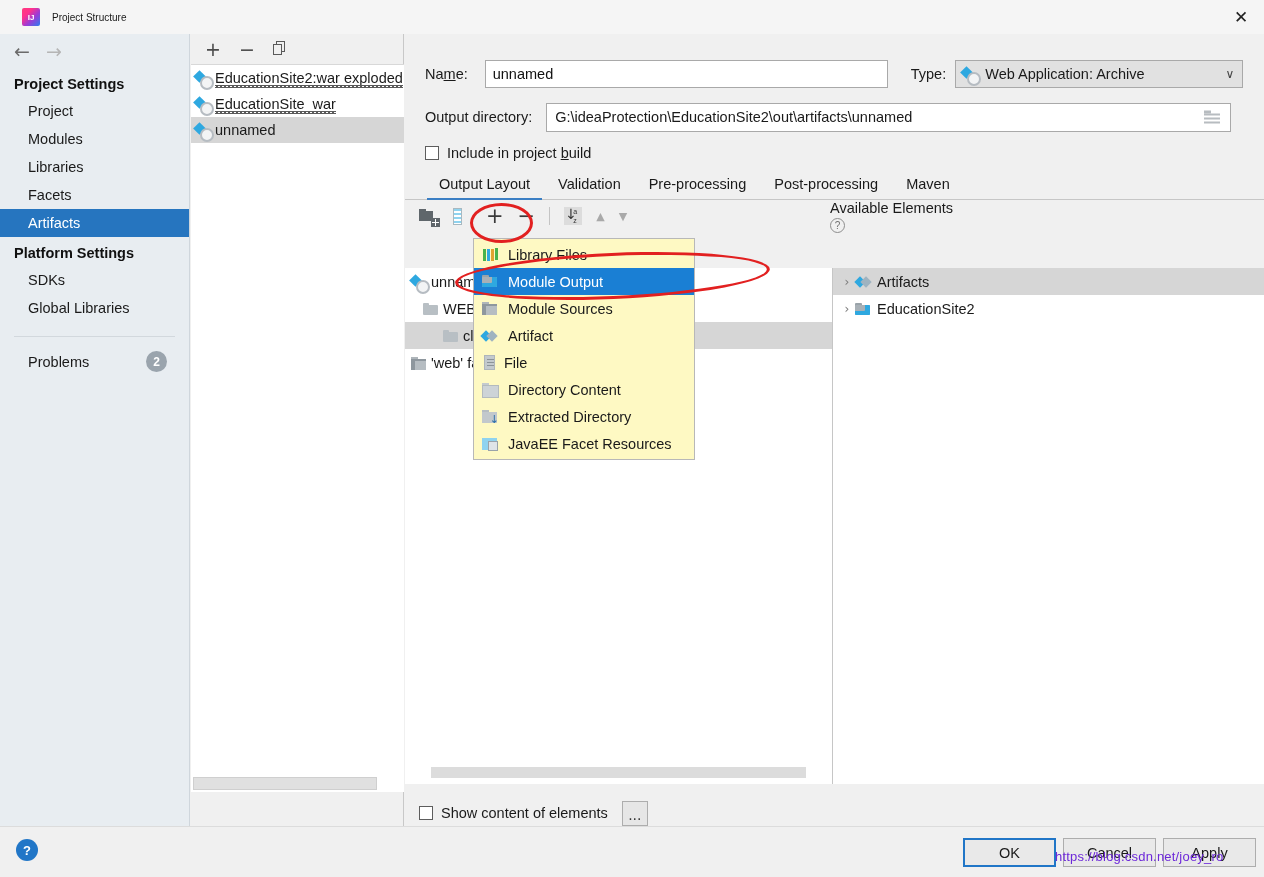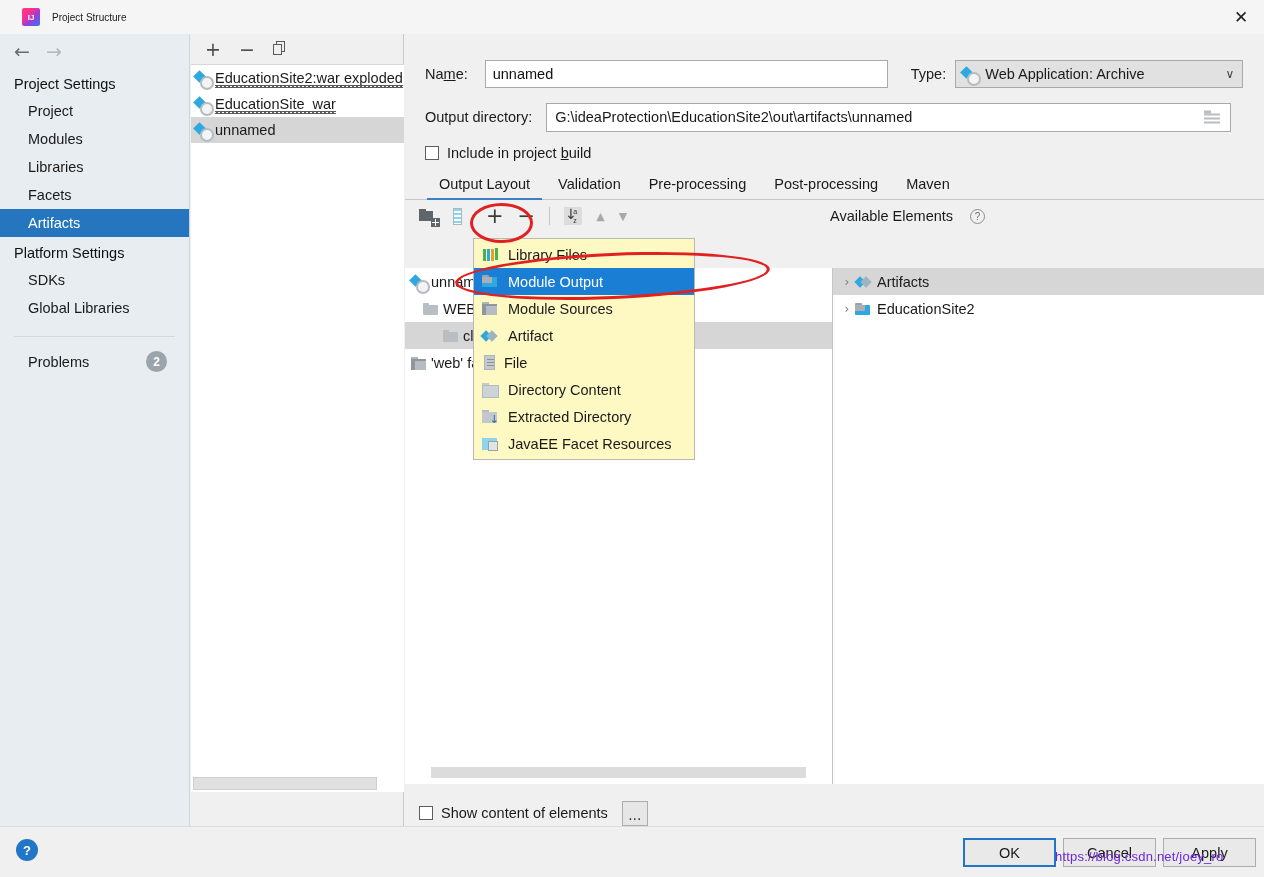--- a/index.html
+++ b/index.html
@@ -52,21 +52,21 @@
     border-right: 1px solid #cfd6dc;
   }
   .nav-arrows {
     height: 34px; display: flex; align-items: center; gap: 16px;
     padding-left: 14px;
     font-size: 19px; color: #6b6b6b;
     font-family: "DejaVu Sans", sans-serif;
   }
   .nav-arrows .fwd { color: #b5b5b5; }
   .side-group {
-    font-weight: normal; font-size: 14.5px; color: #111;
+    font-weight: bold; font-size: 14.5px; color: #111;
     padding: 8px 0 5px 14px;
   }
   .side-item {
     padding: 5px 0 5px 28px; font-size: 14.5px; color: #1a1a1a;
     line-height: 18px;
   }
   .side-item.selected { background: #2675bf; color: #ffffff; }
   .side-sep { height: 1px; background: #d2d8dd; margin: 14px 14px 0 14px; }
   .problems-row {
     display: flex; align-items: center; justify-content: space-between;
@@ -507,21 +507,21 @@
       <span class="tb-ico ico-folderadd">
           <i></i>
         </span>
       <span class="ico-zip"></span>
       <span class="tb-plus" style="margin-left:10px;">+</span>
       <span class="tb-minus">−</span>
       <span class="tb-div"></span>
       <span class="ico-sortaz"></span>
       <span class="tb-tri">▲</span>
       <span class="tb-tri">▼</span>
-      <span style="position:absolute; left:425px; display:flex; align-items:center; gap:17px;">
+      <span style="position:absolute; left:425px; display:flex; gap:2px;flex-direction:column;">
         <span>Available Elements</span>
         <span class="help-circle">?</span>
       </span>
     </div>
 
     <div class="panes">
       <div class="pane-left">
         <div class="tree-row">
           <span class="ico ico-artifact"></span>
           <span>unnamed</span>

